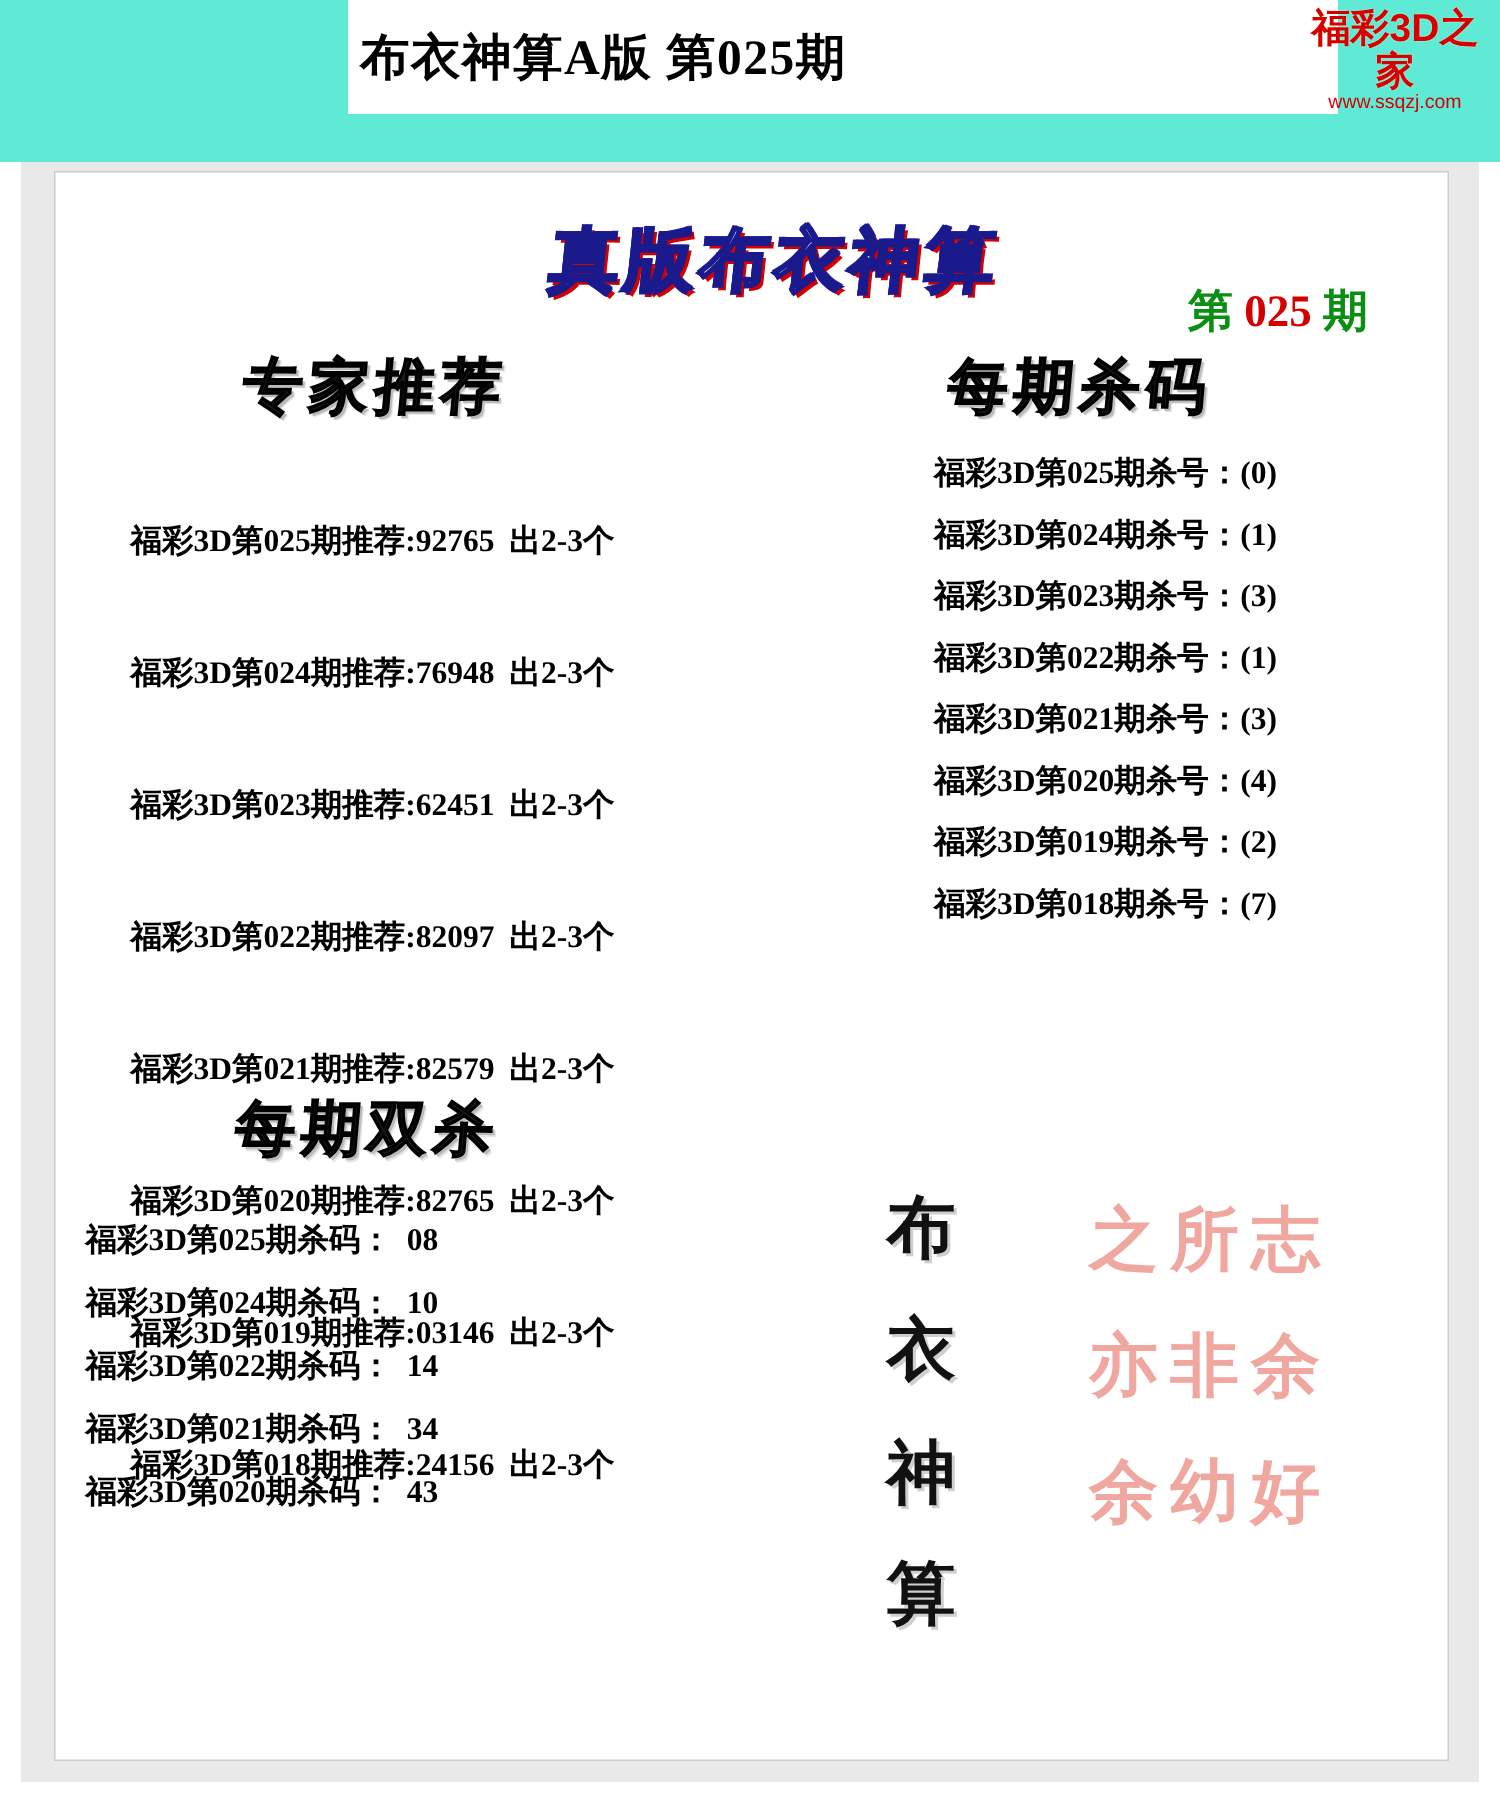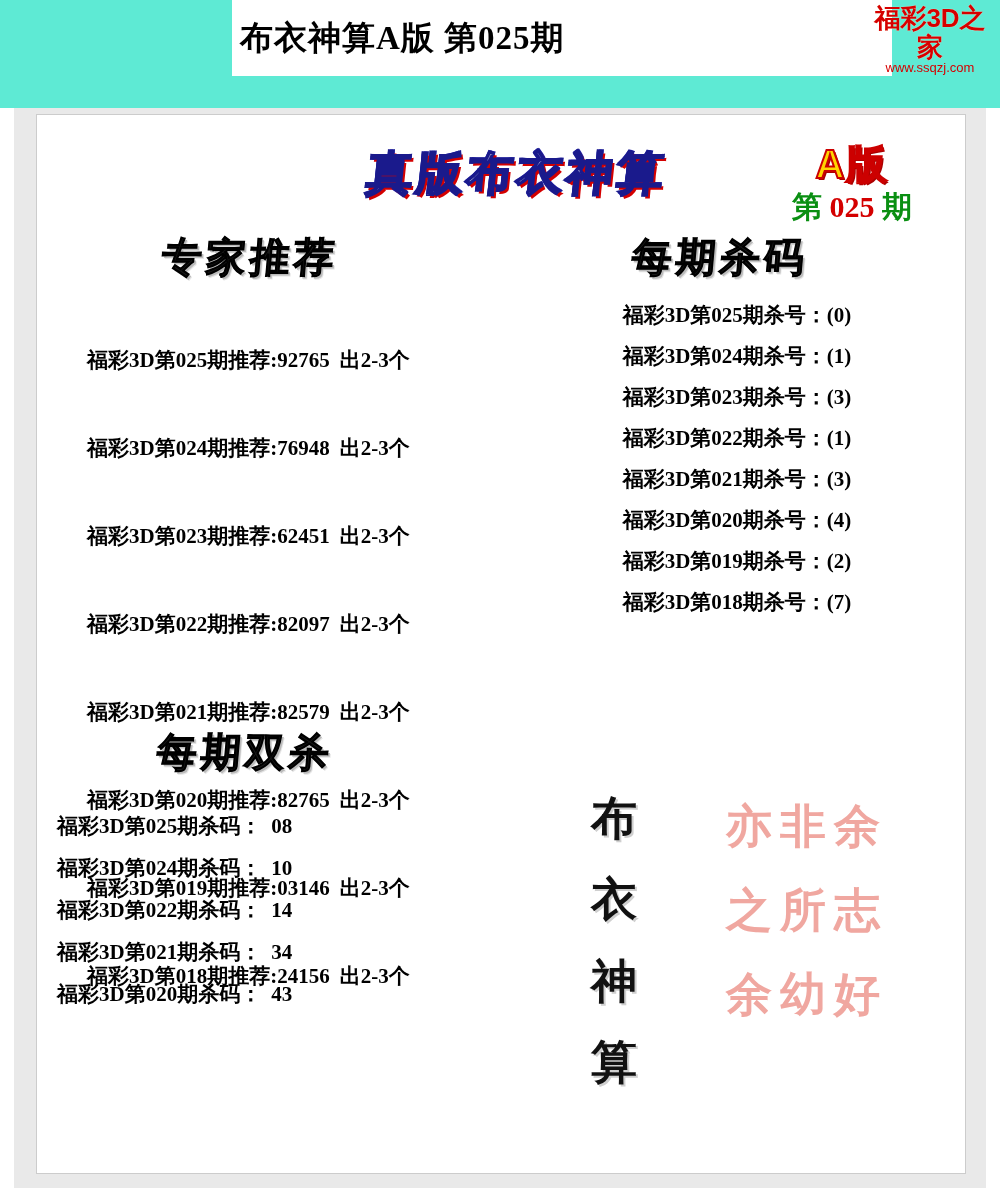--- a/index.html
+++ b/index.html
@@ -156,21 +156,20 @@
     <div class="b1">福彩3D之家</div>
     <div class="b2">www.ssqzj.com</div>
   </div>
 </div>
 
 <div id="poster">
   <div id="poster-inner">
 
     <div id="poster-title">真版布衣神算</div>
 
-    <div id="edition-badge">A版</div>
 
     <div id="edition-issue">
       <span class="green">第</span>
       <span class="red">025</span>
       <span class="green">期</span>
     </div>
 
     <div class="sec-head" id="head-expert">专家推荐</div>
 
     <div class="list" id="list-expert">
@@ -250,19 +249,19 @@
     </div>
 
     <div id="seal">
       <span>布</span>
       <span>衣</span>
       <span>神</span>
       <span>算</span>
     </div>
 
     <div id="calligraphy">
+      <div>之所志</div>
       <div>亦非余</div>
-      <div>之所志</div>
       <div>余幼好</div>
     </div>
 
   </div>
 </div>
 
 </body></html>

